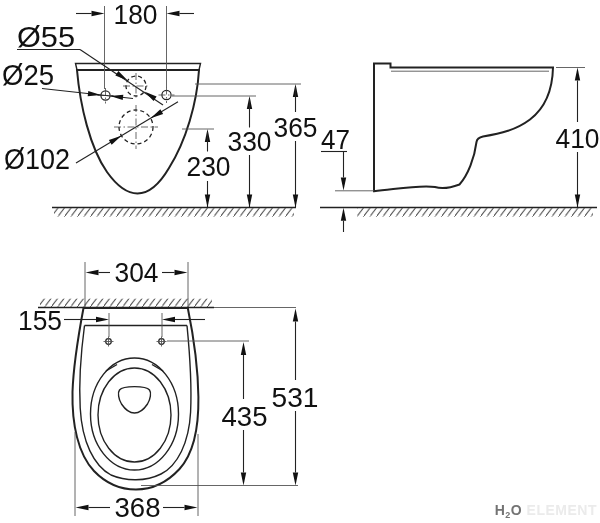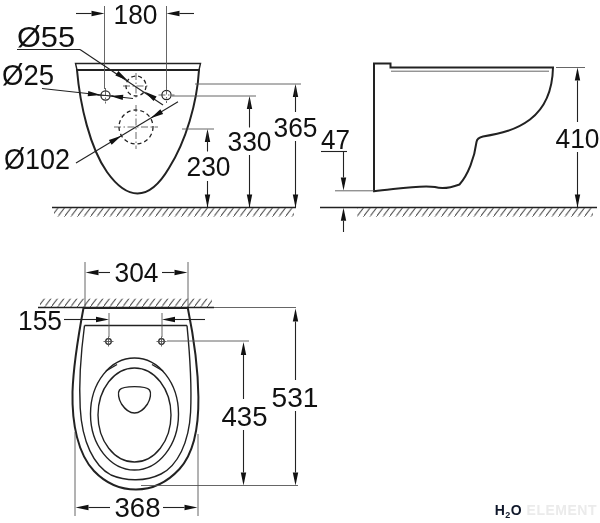--- a/index.html
+++ b/index.html
@@ -184,16 +184,16 @@
     <line class="extline" x1="198" y1="434" x2="198" y2="516"></line>
     <polygon class="arrow" points="75.5,507.5 88.5,504.8 88.5,510.2"></polygon>
     <line class="dimline" x1="88.5" y1="507.5" x2="110" y2="507.5"></line>
     <text class="dim" x="114.5" y="517" textLength="46" lengthAdjust="spacingAndGlyphs">368</text>
     <line class="dimline" x1="163" y1="507.5" x2="184.5" y2="507.5"></line>
     <polygon class="arrow" points="197.5,507.5 184.5,504.8 184.5,510.2"></polygon>
   </g>
 </svg>
 
 <div class="watermark">
-  <span style="color:#0f172a"><span>H</span><span class="wm-sub">2</span><span>O</span></span>
+  <span style="color:#737373"><span>H</span><span class="wm-sub">2</span><span>O</span></span>
   <span style="color:#ebebeb">ELEMENT</span>
 </div>
 </div>
 
 </body></html>

